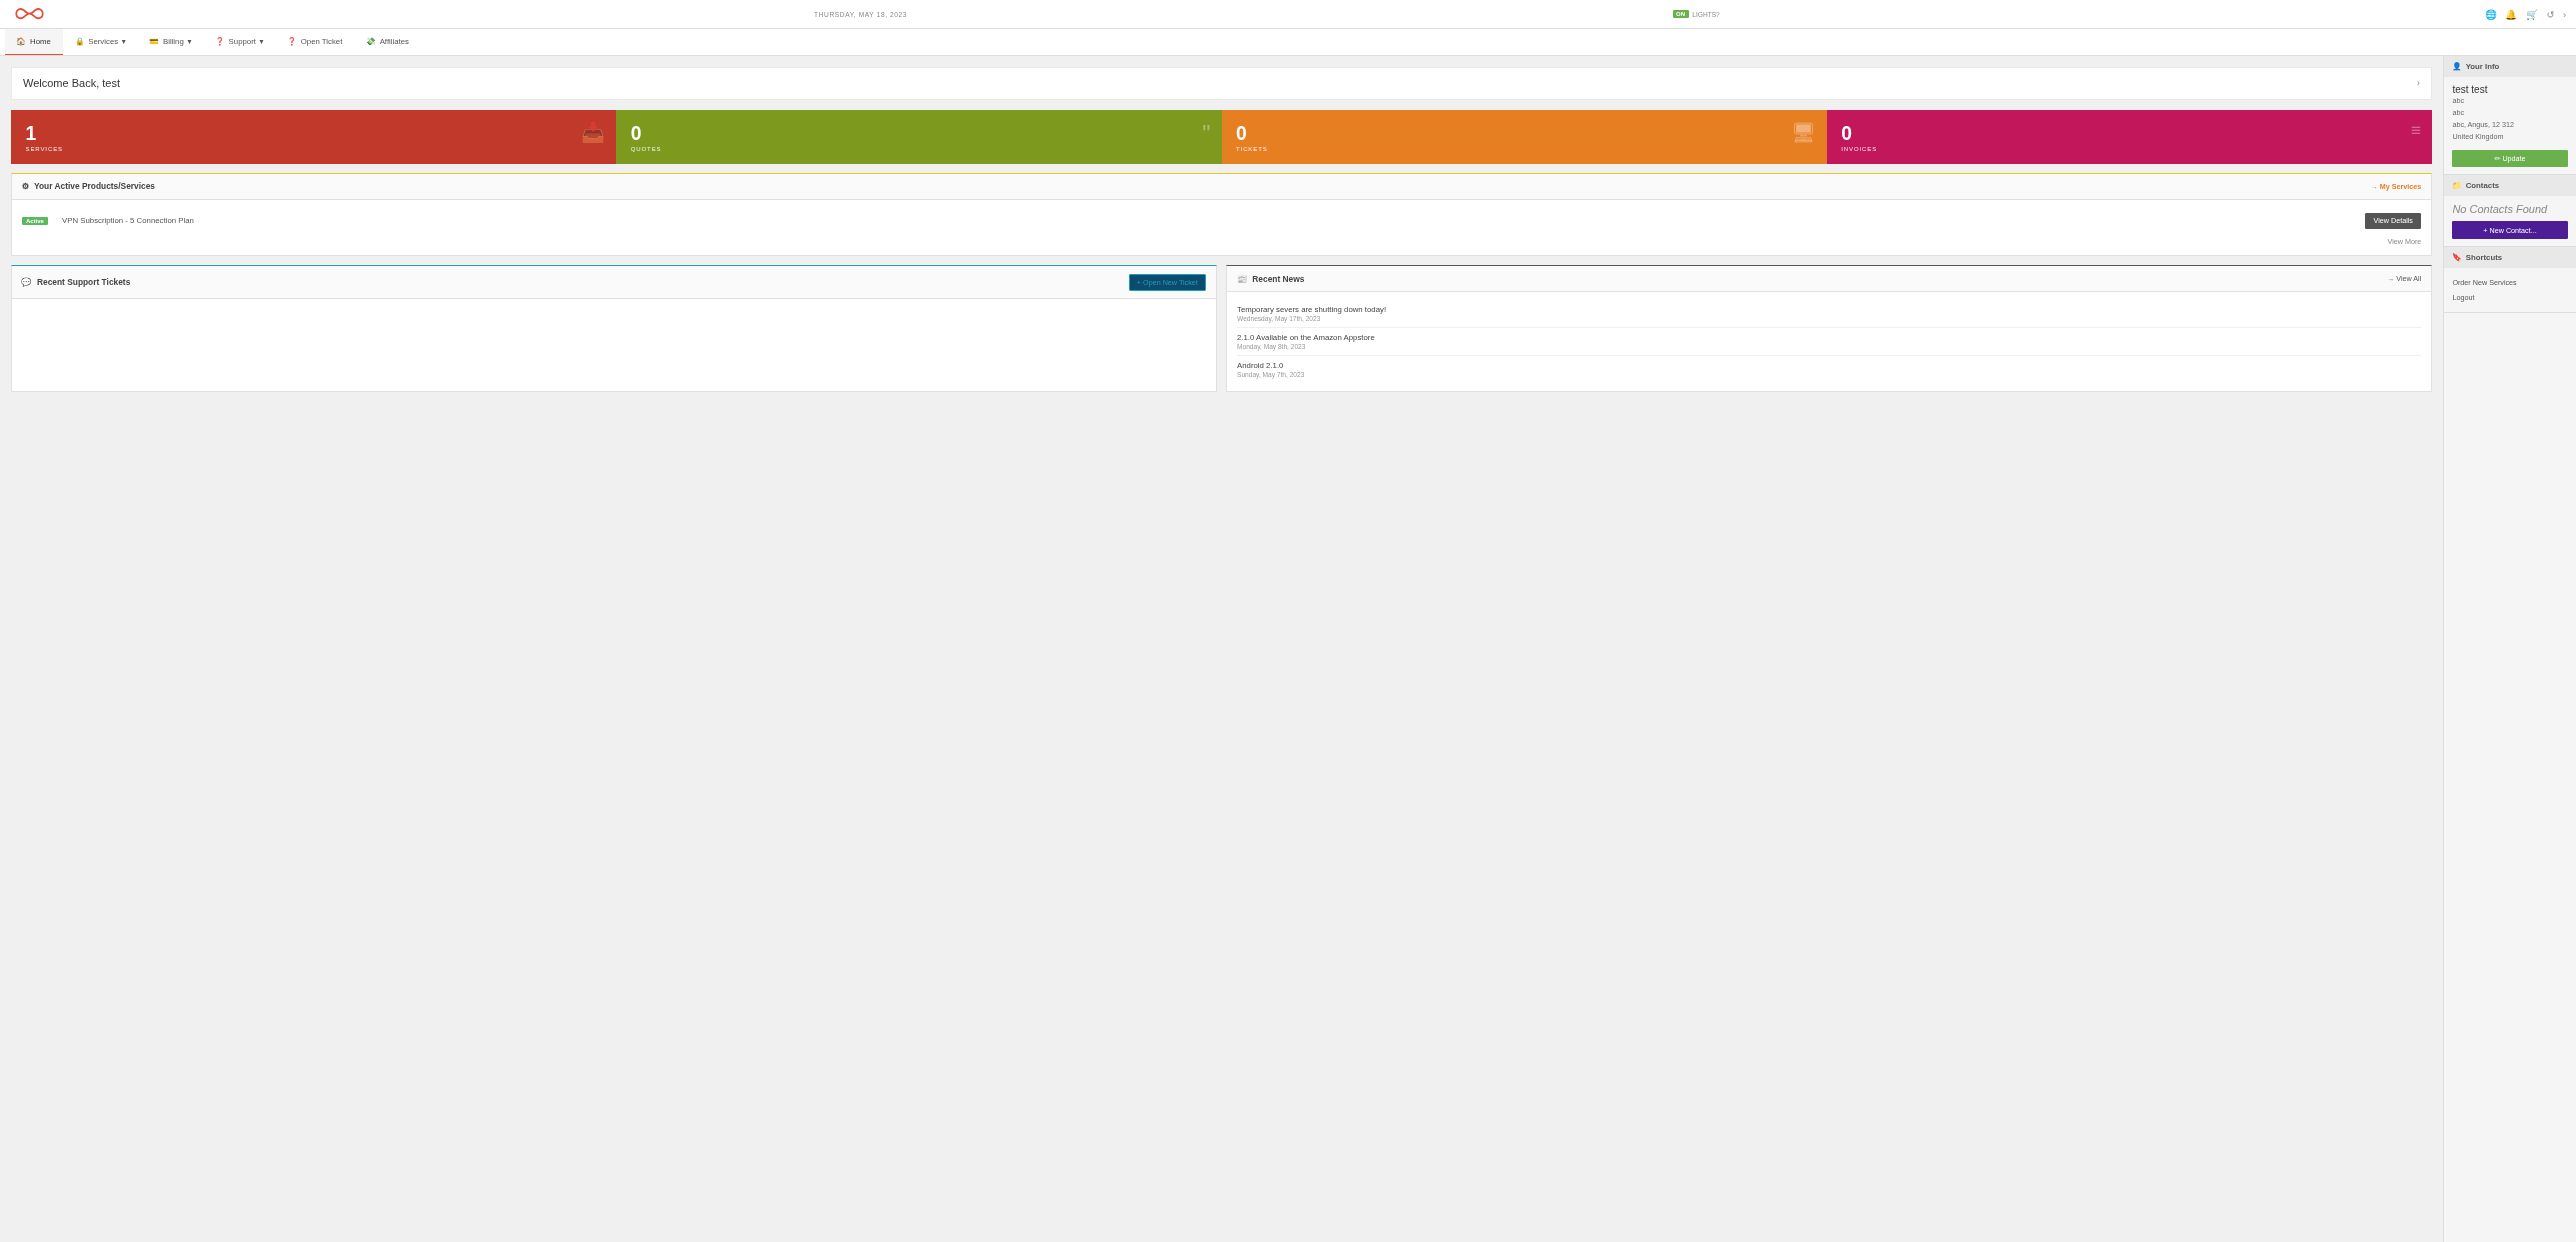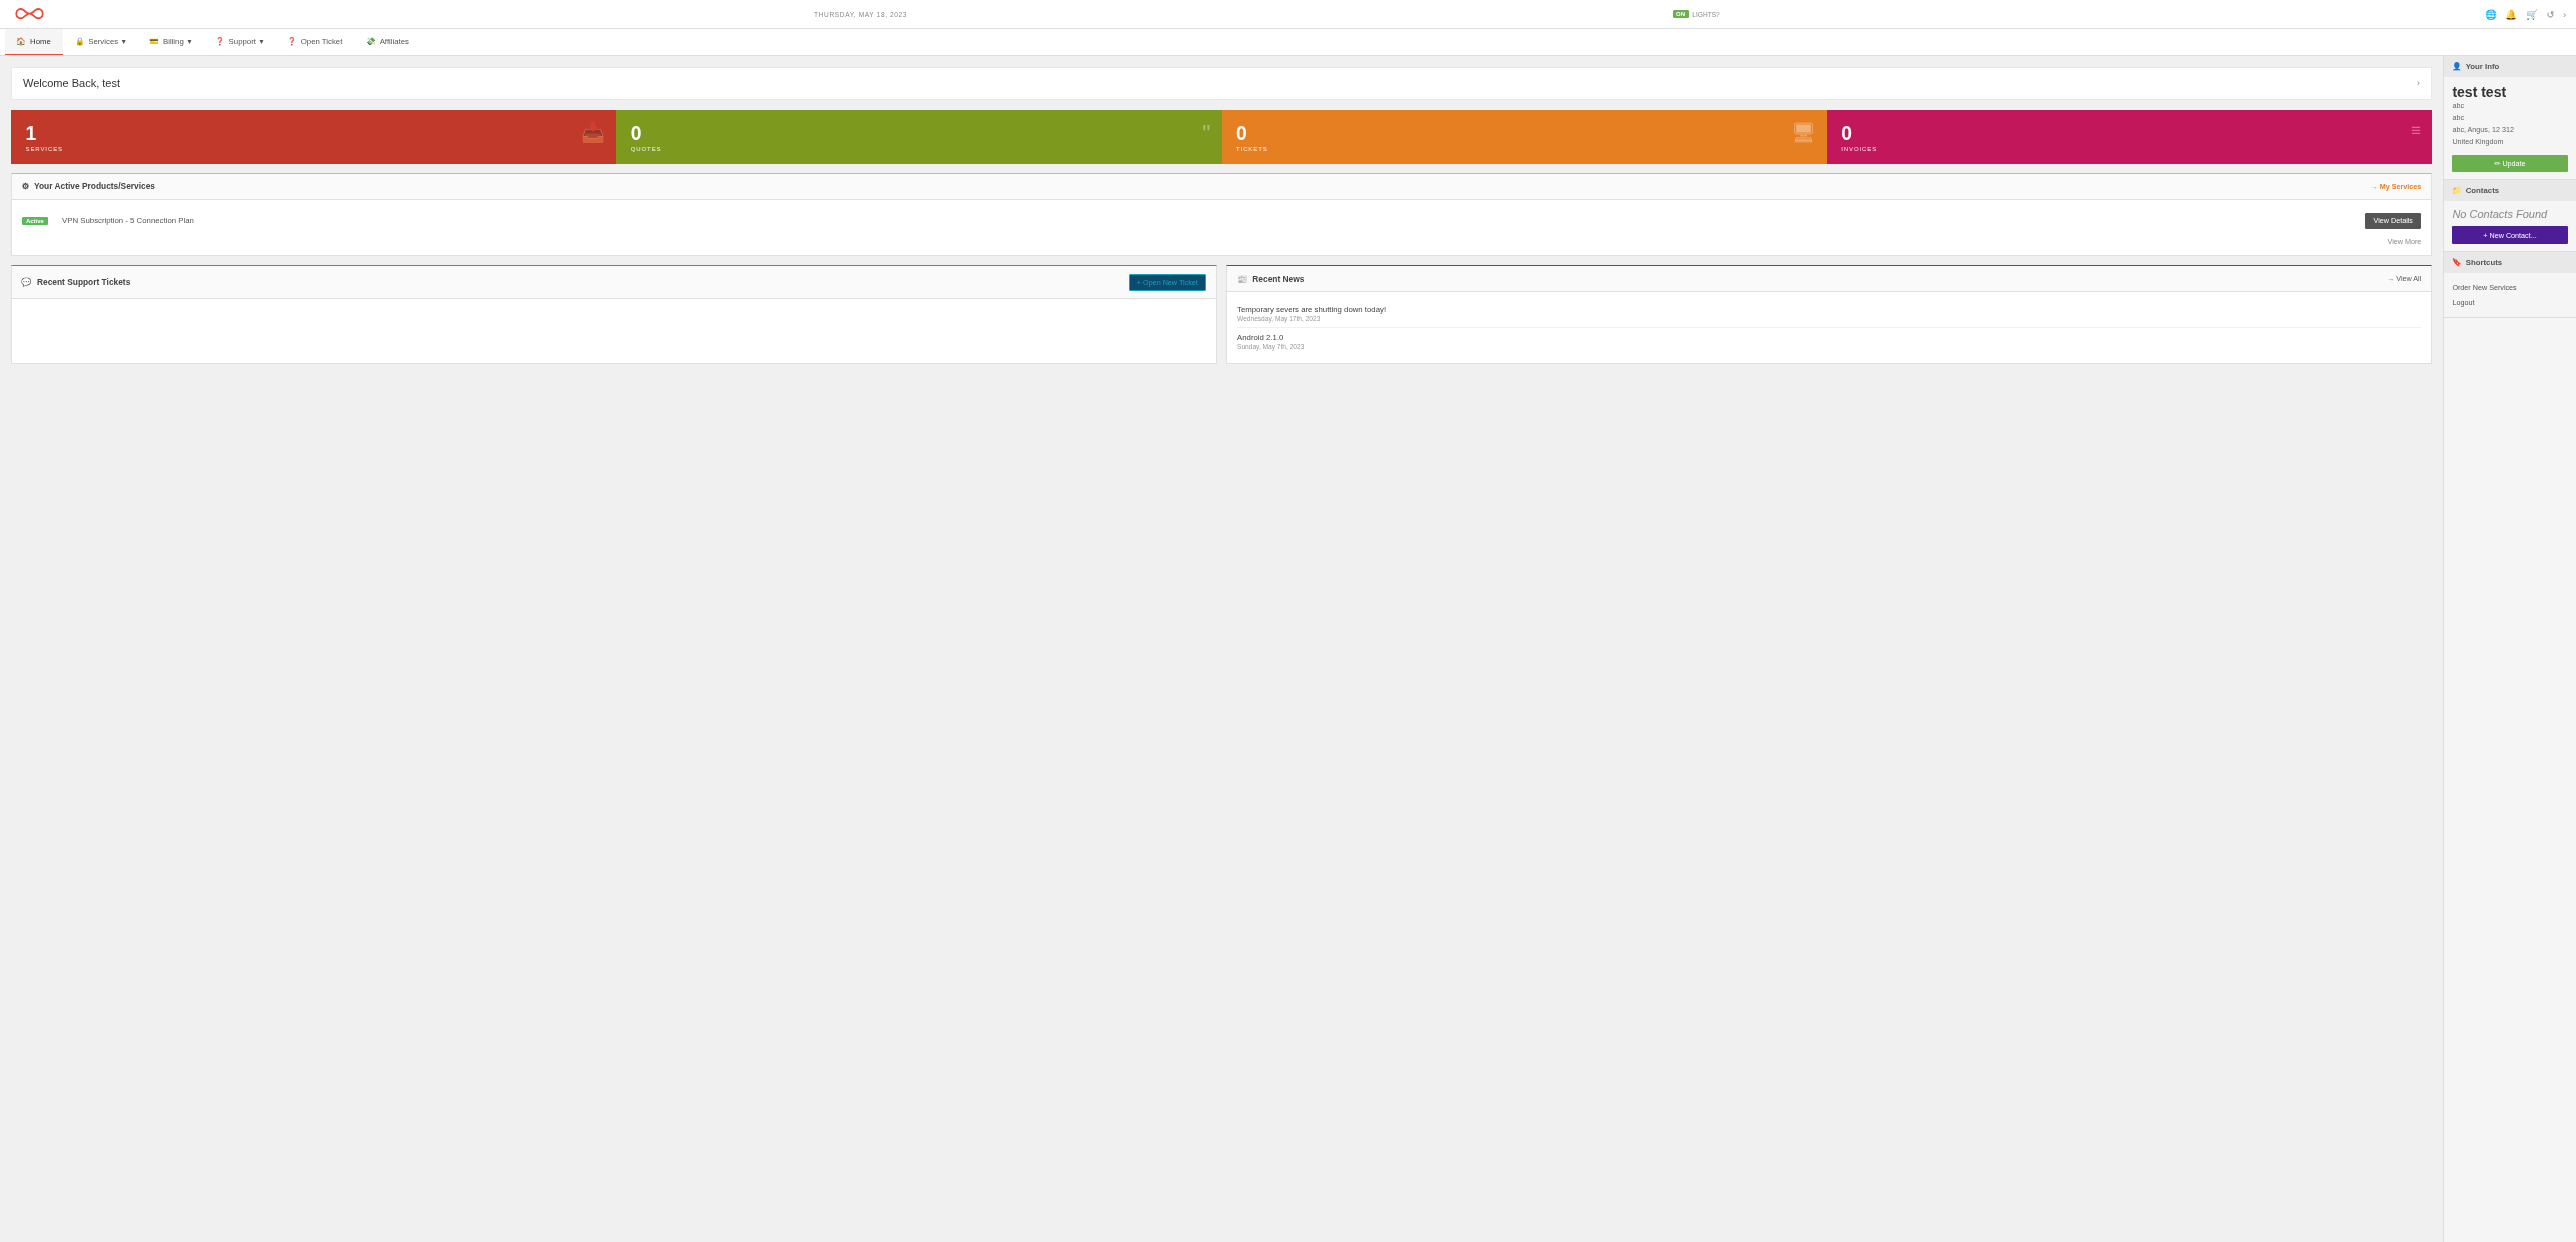--- a/index.html
+++ b/index.html
@@ -218,21 +218,21 @@
       background: #e8e8e8;
       padding: 6px 8.4px;
       font-size: 7.8px;
       font-weight: bold;
       color: #555;
       display: flex;
       align-items: center;
       gap: 3.6px;
     }
     .sidebar-body { padding: 7.2px 8.4px; }
-    .sidebar-user-name { font-weight: bold; font-size: 14px; color: #333; }
+    .sidebar-user-name { font-weight: normal; font-size: 10px; color: #333; }
     .sidebar-user-detail { font-size: 7.2px; color: #666; line-height: 1.7; }
     .btn-update {
       background: #6ab04c;
       color: #fff;
       border: none;
       padding: 4.2px 8.4px;
       font-size: 7.2px;
       cursor: pointer;
       border-radius: 1.2px;
       width: 100%;
@@ -390,20 +390,24 @@
           <div class="panel-title">
             <span>📰</span>
             <span>Recent News</span>
           </div>
           <a class="view-all-link">→ View All</a>
         </div>
         <div class="panel-body">
           <div class="news-item">
             <div class="news-title">Temporary severs are shutting down today!</div>
             <div class="news-date">Wednesday, May 17th, 2023</div>
+          </div>
+          <div class="news-item">
+            <div class="news-title">2.1.0 Available on the Amazon Appstore</div>
+            <div class="news-date">Monday, May 8th, 2023</div>
           </div>
           <div class="news-item">
             <div class="news-title">Android 2.1.0</div>
             <div class="news-date">Sunday, May 7th, 2023</div>
           </div>
         </div>
       </div>
     </div>
 
   </div>

